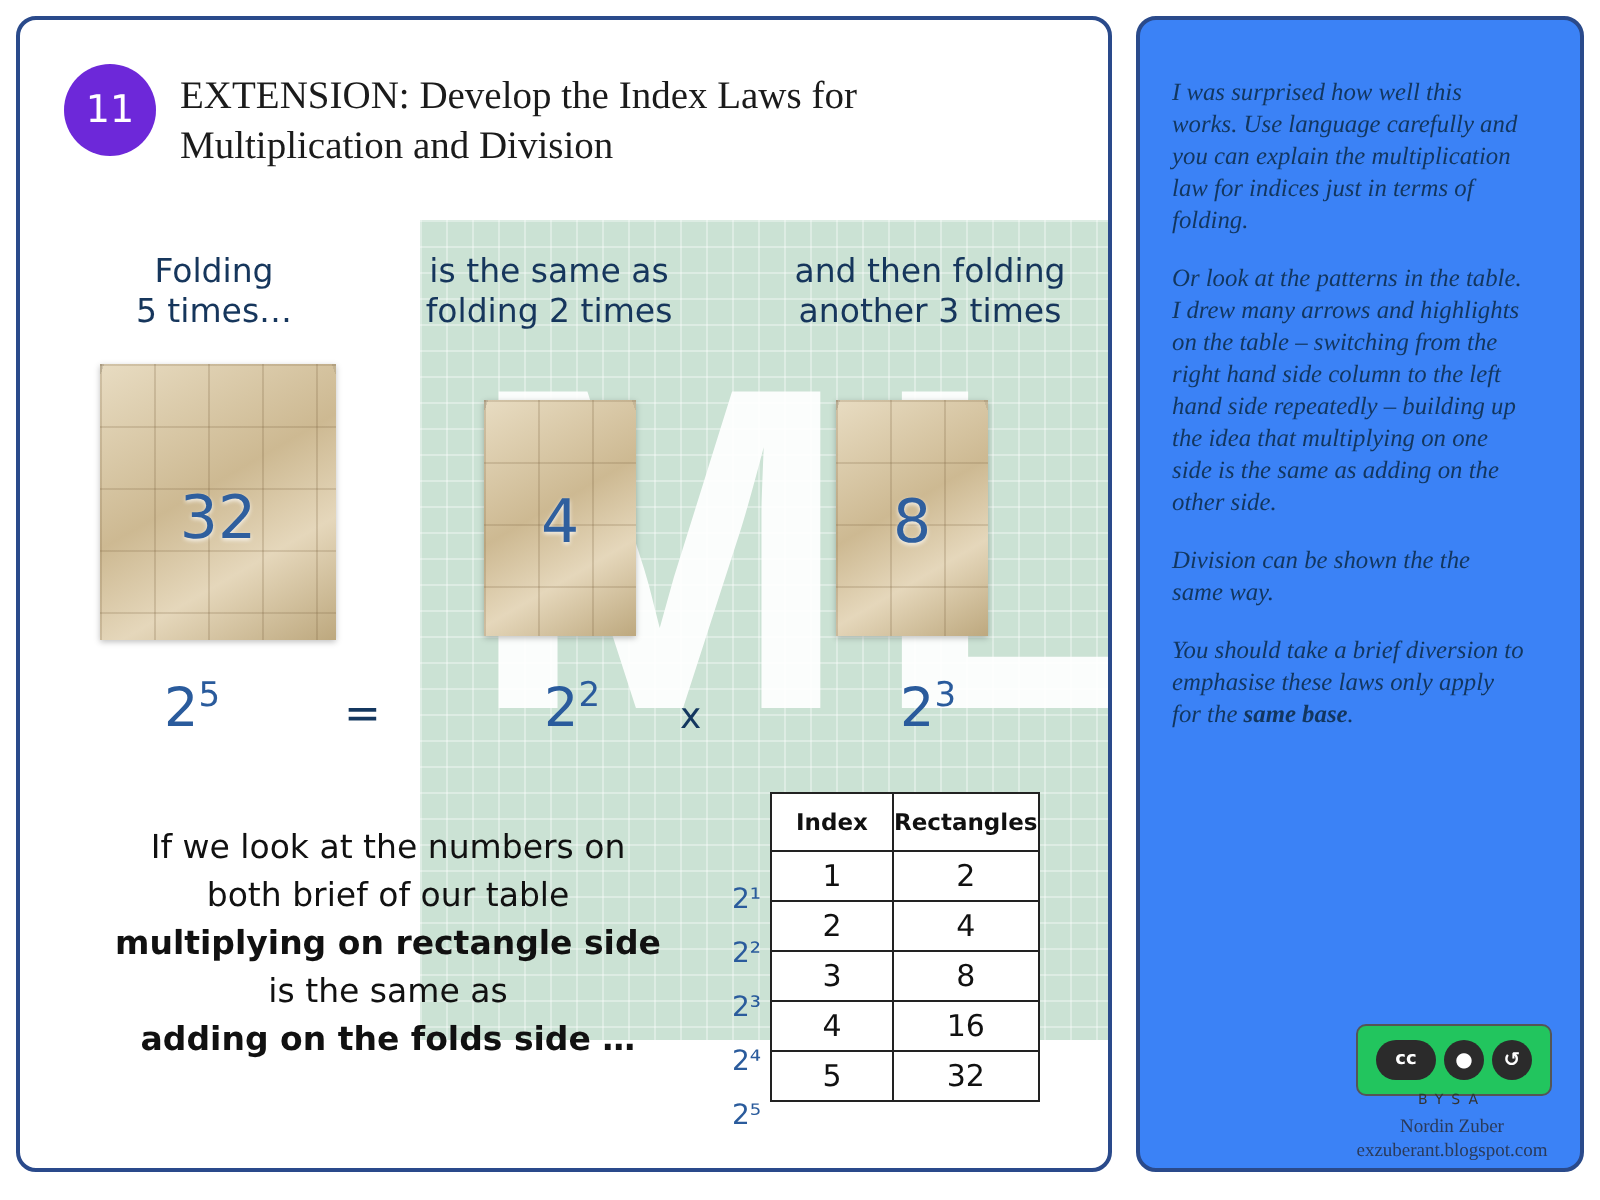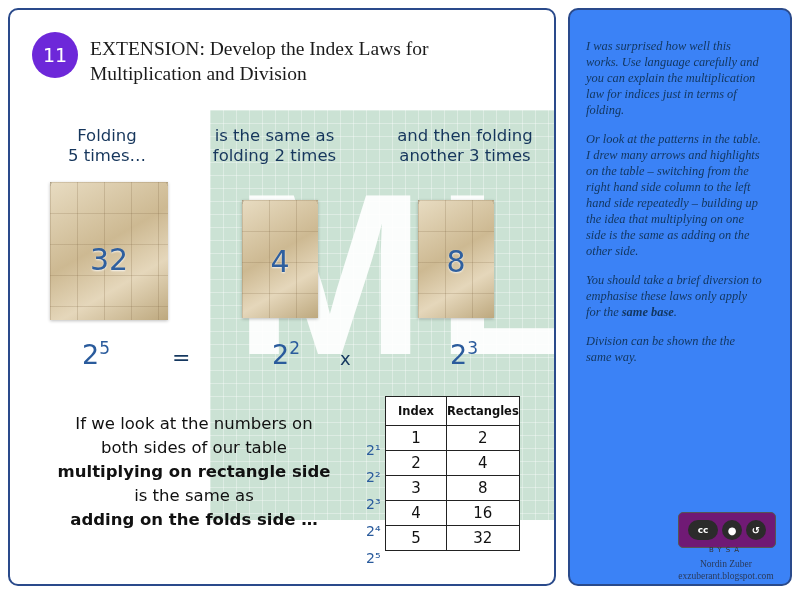--- a/index.html
+++ b/index.html
@@ -219,21 +219,21 @@
 
   
   .cc-box {
     position: absolute;
     left: 678px;
     top: 512px;
     width: 96px;
     height: 34px;
     border: 1px solid #555;
     border-radius: 5px;
-    background: #701a75;
+    background: #22c55e;
     display: flex;
     align-items: center;
     justify-content: center;
     gap: 4px;
   }
   .cc-circle {
     width: 20px;
     height: 20px;
     border-radius: 50%;
     background: #2b2b2b;
@@ -302,21 +302,21 @@
     <div class="paper-num num-c">8</div>
 
     <div class="pw pw-a"><span>2</span><sup>5</sup></div>
     <div class="pw pw-eq">=</div>
     <div class="pw pw-b"><span>2</span><sup>2</sup></div>
     <div class="pw pw-x">x</div>
     <div class="pw pw-c"><span>2</span><sup>3</sup></div>
 
     <div class="statement">
       <div>If we look at the numbers on</div>
-      <div>both sides of our table</div>
+      <div>both brief of our table</div>
       <div class="bold">multiplying on rectangle side</div>
       <div>is the same as</div>
       <div class="bold">adding on the folds side …</div>
     </div>
 
     <div class="row-exp re1">2¹</div>
     <div class="row-exp re2">2²</div>
     <div class="row-exp re3">2³</div>
     <div class="row-exp re4">2⁴</div>
     <div class="row-exp re5">2⁵</div>
@@ -349,22 +349,22 @@
           <td>5</td>
           <td>32</td>
         </tr>
       </tbody>
     </table>
   </div>
 
   <div class="notes-panel">
     <p class="notes-text">I was surprised how well this works. Use language carefully and you can explain the multiplication law for indices just in terms of folding.</p>
     <p class="notes-text">Or look at the patterns in the table. I drew many arrows and highlights on the table – switching from the right hand side column to the left hand side repeatedly – building up the idea that multiplying on one side is the same as adding on the other side.</p>
+    <p class="notes-text">Division can be shown the the same way.</p>
     <p class="notes-text"><span>You should take a brief diversion to emphasise these laws only apply for the </span><span class="b">same base</span><span>.</span></p>
-    <p class="notes-text">Division can be shown the the same way.</p>
   </div>
 
   <div class="cc-box">
     <span class="cc-circle cc-wide">cc</span>
     <span class="cc-circle">●</span>
     <span class="cc-circle">↺</span>
   </div>
   <div class="cc-sub">
     <span>BY</span><span>SA</span>
   </div>

